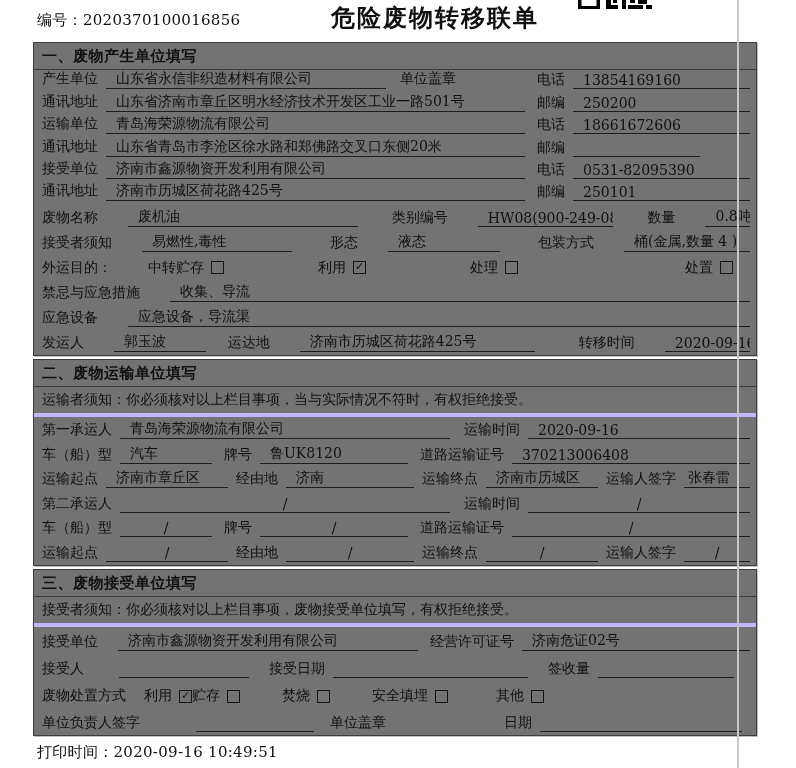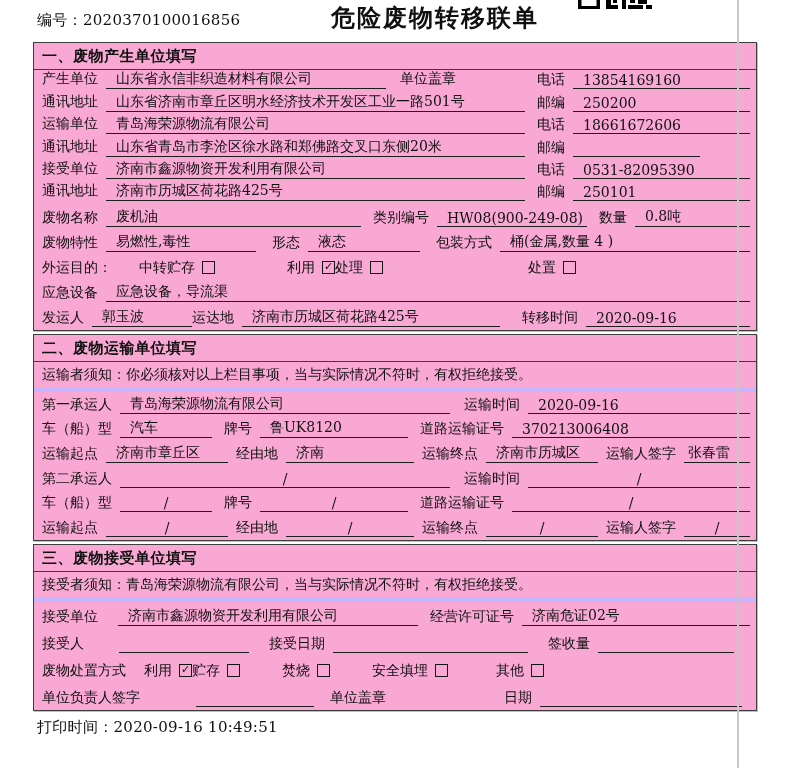--- a/index.html
+++ b/index.html
@@ -13,27 +13,27 @@
   }
   .page { position: relative; width: 740px; height: 768px; }
   .edge-line { position: absolute; top: 0; right: 1px; width: 2px; height: 100%; background: #c6c6c6; }
 
   .hdr { position: relative; height: 40px; }
   .docno { position: absolute; left: 37px; top: 11px; font-size: 15px; letter-spacing: .3px; }
   .doc-title { position: absolute; left: 331px; top: 2px; font-size: 24px; font-weight: bold; letter-spacing: 2px; }
   .qr { position: absolute; left: 578px; top: 0; width: 74px; height: 10px; }
 
   .form { margin: 2px 0 0 33px; width: 724px; }
-  .sec { border: 1.5px solid #3d3d3d; box-shadow: 1px 1px 0 #bfbfbf; margin-bottom: 3px; background: #f9a8d4; }
+  .sec { border: 1.5px solid #3d3d3d; box-shadow: 1px 1px 0 #bfbfbf; margin-bottom: 3px; background: #737373; }
   .sec-title { font-weight: bold; font-size: 15px; padding: 4px 6px 3px 8px; border-bottom: 1.5px solid #3d3d3d; letter-spacing: .5px; }
   .notice { padding: 4px 6px 4px 8px; border-bottom: 4px solid #c4b5fd; }
 
   .row { display: flex; align-items: flex-end; padding: 0 6px 3px 8px; }
   .h22 { height: 22.4px; }
-  .h25 { height: 25.2px; }
+  .h25 { height: 25.2px; gap: 22px; }
   .h24 { height: 24.6px; }
   .h27 { height: 27px; }
   .left { flex: 1 1 auto; display: flex; align-items: flex-start; min-width: 0; }
   .right { width: 213px; display: flex; align-items: flex-end; }
   .lbl { white-space: nowrap; margin-right: 8px; }
   .ul { border-bottom: 1px solid #1d1d1d; white-space: nowrap; padding: 0 2px 0 10px; min-height: 16px; overflow: hidden; }
   .fill { flex: 1 1 auto; }
   .ctr { text-align: center; padding-left: 2px; }
   .opt { display: inline-flex; align-items: center; }
   .cb {
@@ -146,49 +146,53 @@
       <div class="row h25">
         <span class="lbl">废物名称</span>
         <span class="ul" style="width:255px">废机油</span>
         <span class="lbl" style="margin-left:12px">类别编号</span>
         <span class="ul" style="width:150px">HW08(900-249-08)</span>
         <span class="lbl" style="margin-left:12px">数量</span>
         <span class="ul fill">0.8吨</span>
       </div>
 
       <div class="row h25">
-        <span class="lbl">废物特性</span>
+        <span class="lbl">接受者须知</span>
         <span class="ul" style="width:150px">易燃性,毒性</span>
         <span class="lbl" style="margin-left:16px">形态</span>
         <span class="ul" style="width:112px">液态</span>
         <span class="lbl" style="margin-left:16px">包装方式</span>
         <span class="ul fill">桶(金属,数量 4 )</span>
       </div>
 
       <div class="row h25">
         <span class="lbl">外运目的：</span>
-        <span class="opt" style="margin-left:19px">
+        <span class="opt" style="margin-left:6px">
           <span>中转贮存</span>
           <span class="cb"></span>
         </span>
         <span class="opt" style="margin-left:72px">
           <span>利用</span>
           <span class="cb checked">✓</span>
         </span>
-        <span class="opt" style="">
+        <span class="opt" style="margin-left:82px">
           <span>处理</span>
           <span class="cb"></span>
         </span>
         <span class="opt" style="margin-left:145px">
           <span>处置</span>
           <span class="cb"></span>
         </span>
       </div>
 
 
+      <div class="row h25">
+        <span class="lbl">禁忌与应急措施</span>
+        <span class="ul fill">收集、导流</span>
+      </div>
 
       <div class="row h25">
         <span class="lbl">应急设备</span>
         <span class="ul fill">应急设备，导流渠</span>
       </div>
 
       <div class="row h25">
         <span class="lbl">发运人</span>
         <span class="ul" style="width:100px">郭玉波</span>
         <span class="lbl" style="margin-left:0">运达地</span>
@@ -252,21 +256,21 @@
         <span class="ul ctr" style="width:128px">/</span>
         <span class="lbl" style="margin-left:8px">运输终点</span>
         <span class="ul ctr" style="width:112px">/</span>
         <span class="lbl" style="margin-left:8px">运输人签字</span>
         <span class="ul ctr fill">/</span>
       </div>
     </section>
 
     <section class="sec">
       <div class="sec-title">三、废物接受单位填写</div>
-      <div class="notice">接受者须知：青岛海荣源物流有限公司，当与实际情况不符时，有权拒绝接受。</div>
+      <div class="notice">接受者须知：你必须核对以上栏目事项，废物接受单位填写，有权拒绝接受。</div>
 
       <div class="row h27">
         <span class="lbl" style="margin-right:20px">接受单位</span>
         <span class="ul" style="width:300px">济南市鑫源物资开发利用有限公司</span>
         <span class="lbl" style="margin-left:12px">经营许可证号</span>
         <span class="ul fill">济南危证02号</span>
       </div>
 
       <div class="row h27">
         <span class="lbl" style="margin-right:35px">接受人</span>

